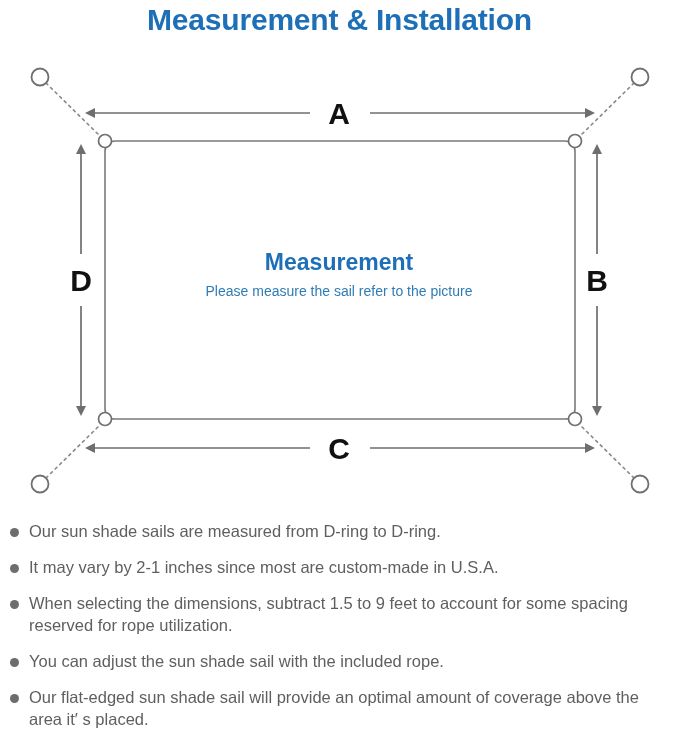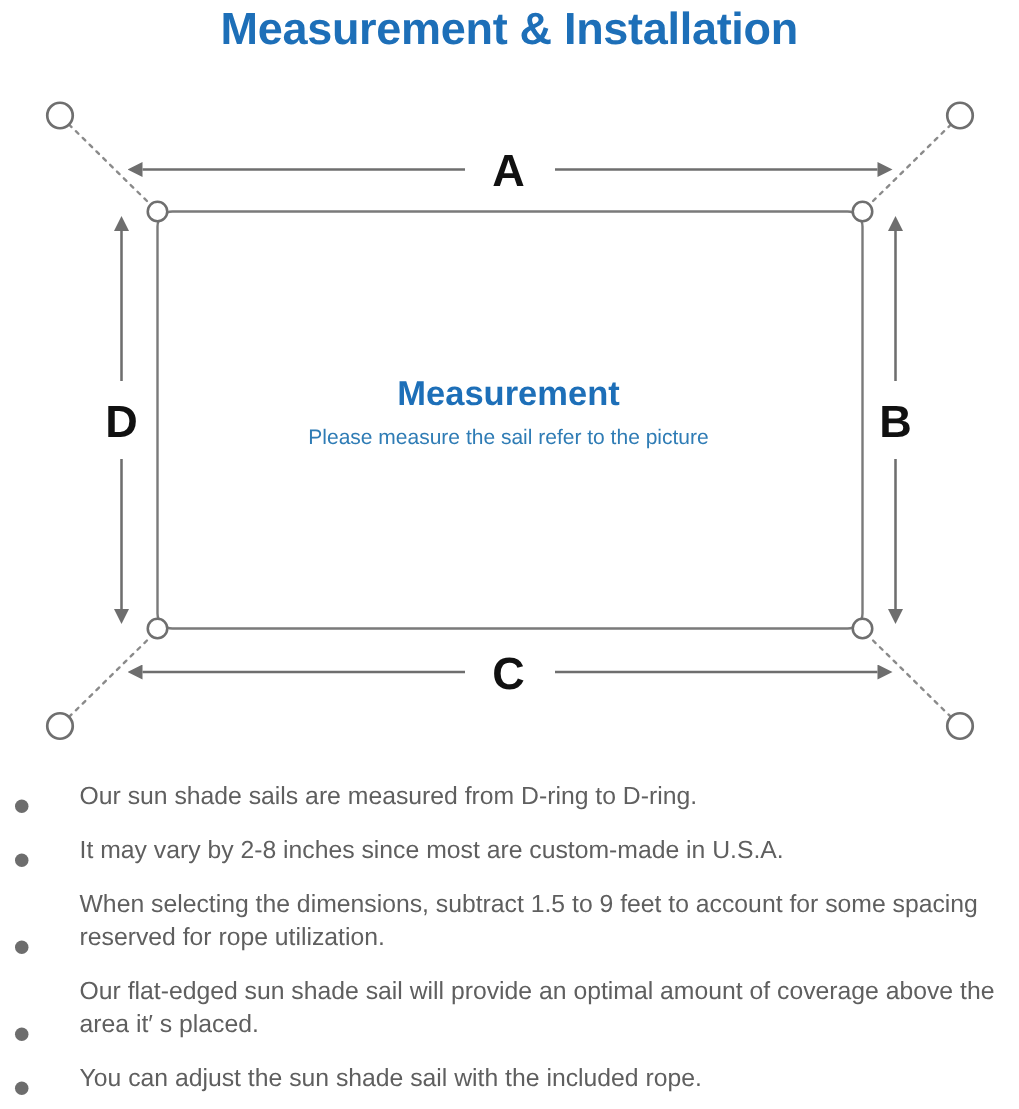--- a/index.html
+++ b/index.html
@@ -71,24 +71,23 @@
 
   
   .notes {
     position: absolute;
     left: 0;
     top: 520px;
     width: 679px;
   }
   .note-row {
     display: flex;
-    align-items: flex-end;
+    align-items: flex-start;
     padding: 0 14px 0 10px;
     margin-bottom: 14px;
-    gap: 24px;
   }
   .note-bullet {
     flex: 0 0 auto;
     width: 9px;
     height: 9px;
     border-radius: 50%;
     background: #6d6d6d;
     margin-top: 8px;
     margin-right: 10px;
   }
@@ -170,29 +169,29 @@
     </svg>
   </div>
 
   <div class="notes">
     <div class="note-row">
       <span class="note-bullet"></span>
       <span class="note-text">Our sun shade sails are measured from D-ring to D-ring.</span>
     </div>
     <div class="note-row">
       <span class="note-bullet"></span>
-      <span class="note-text">It may vary by 2-8 inches since most are custom-made in U.S.A.</span>
+      <span class="note-text">It may vary by 2-1 inches since most are custom-made in U.S.A.</span>
     </div>
     <div class="note-row">
       <span class="note-bullet"></span>
       <span class="note-text">When selecting the dimensions, subtract 1.5 to 9 feet to account for some spacing reserved for rope utilization.</span>
     </div>
     <div class="note-row">
       <span class="note-bullet"></span>
-      <span class="note-text">Our flat-edged sun shade sail will provide an optimal amount of coverage above the area it′ s placed.</span>
+      <span class="note-text">You can adjust the sun shade sail with the included rope.</span>
     </div>
     <div class="note-row">
       <span class="note-bullet"></span>
-      <span class="note-text">You can adjust the sun shade sail with the included rope.</span>
+      <span class="note-text">Our flat-edged sun shade sail will provide an optimal amount of coverage above the area it′ s placed.</span>
     </div>
   </div>
 
 </div>
 
 </body></html>

